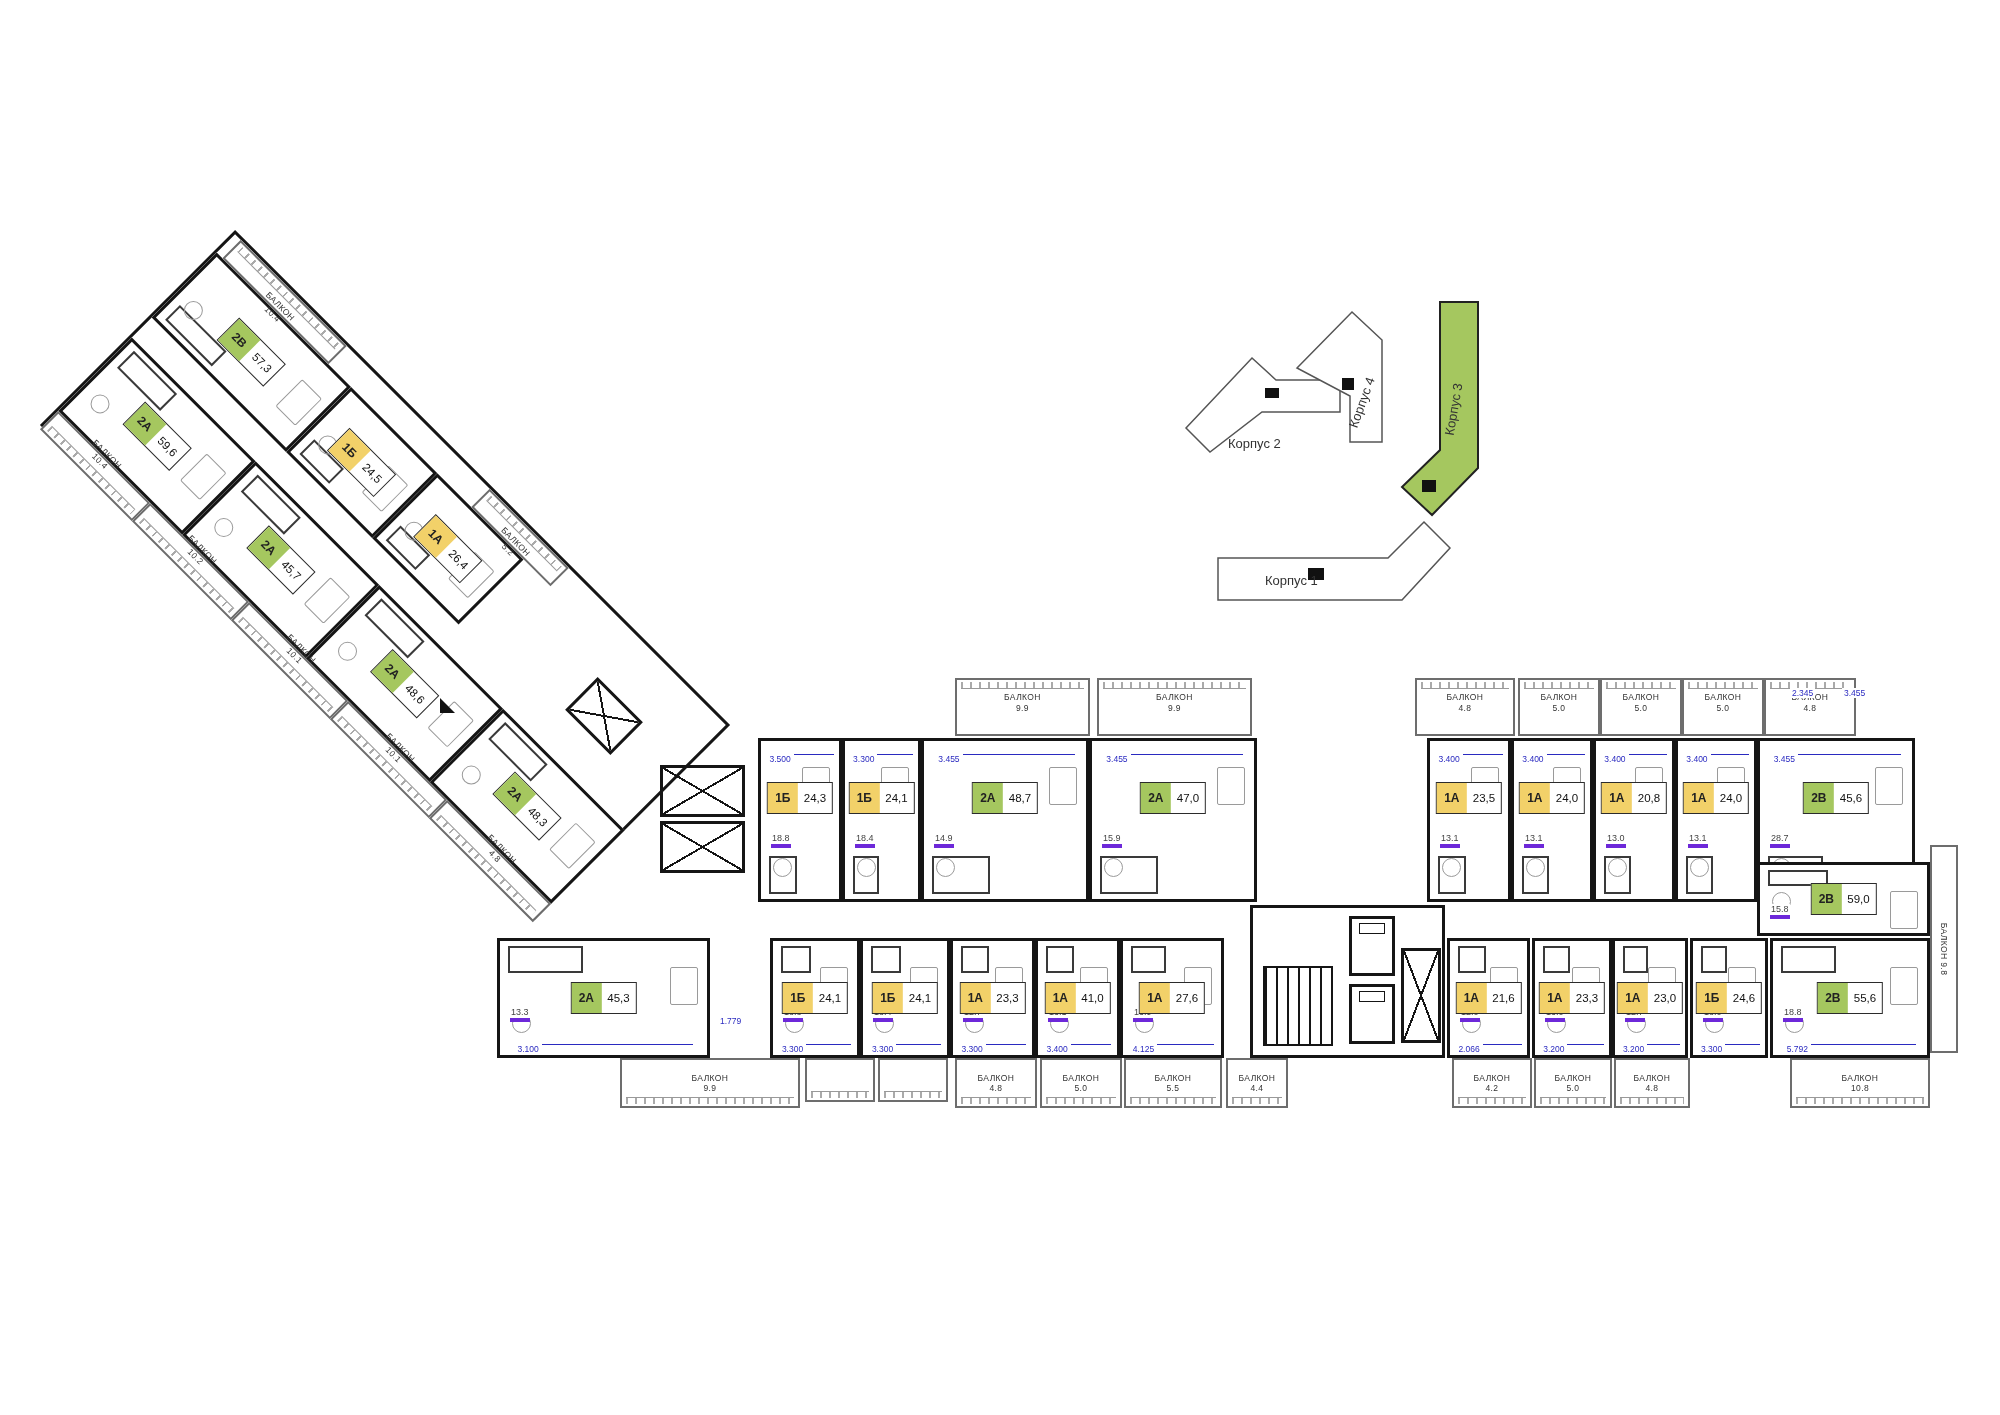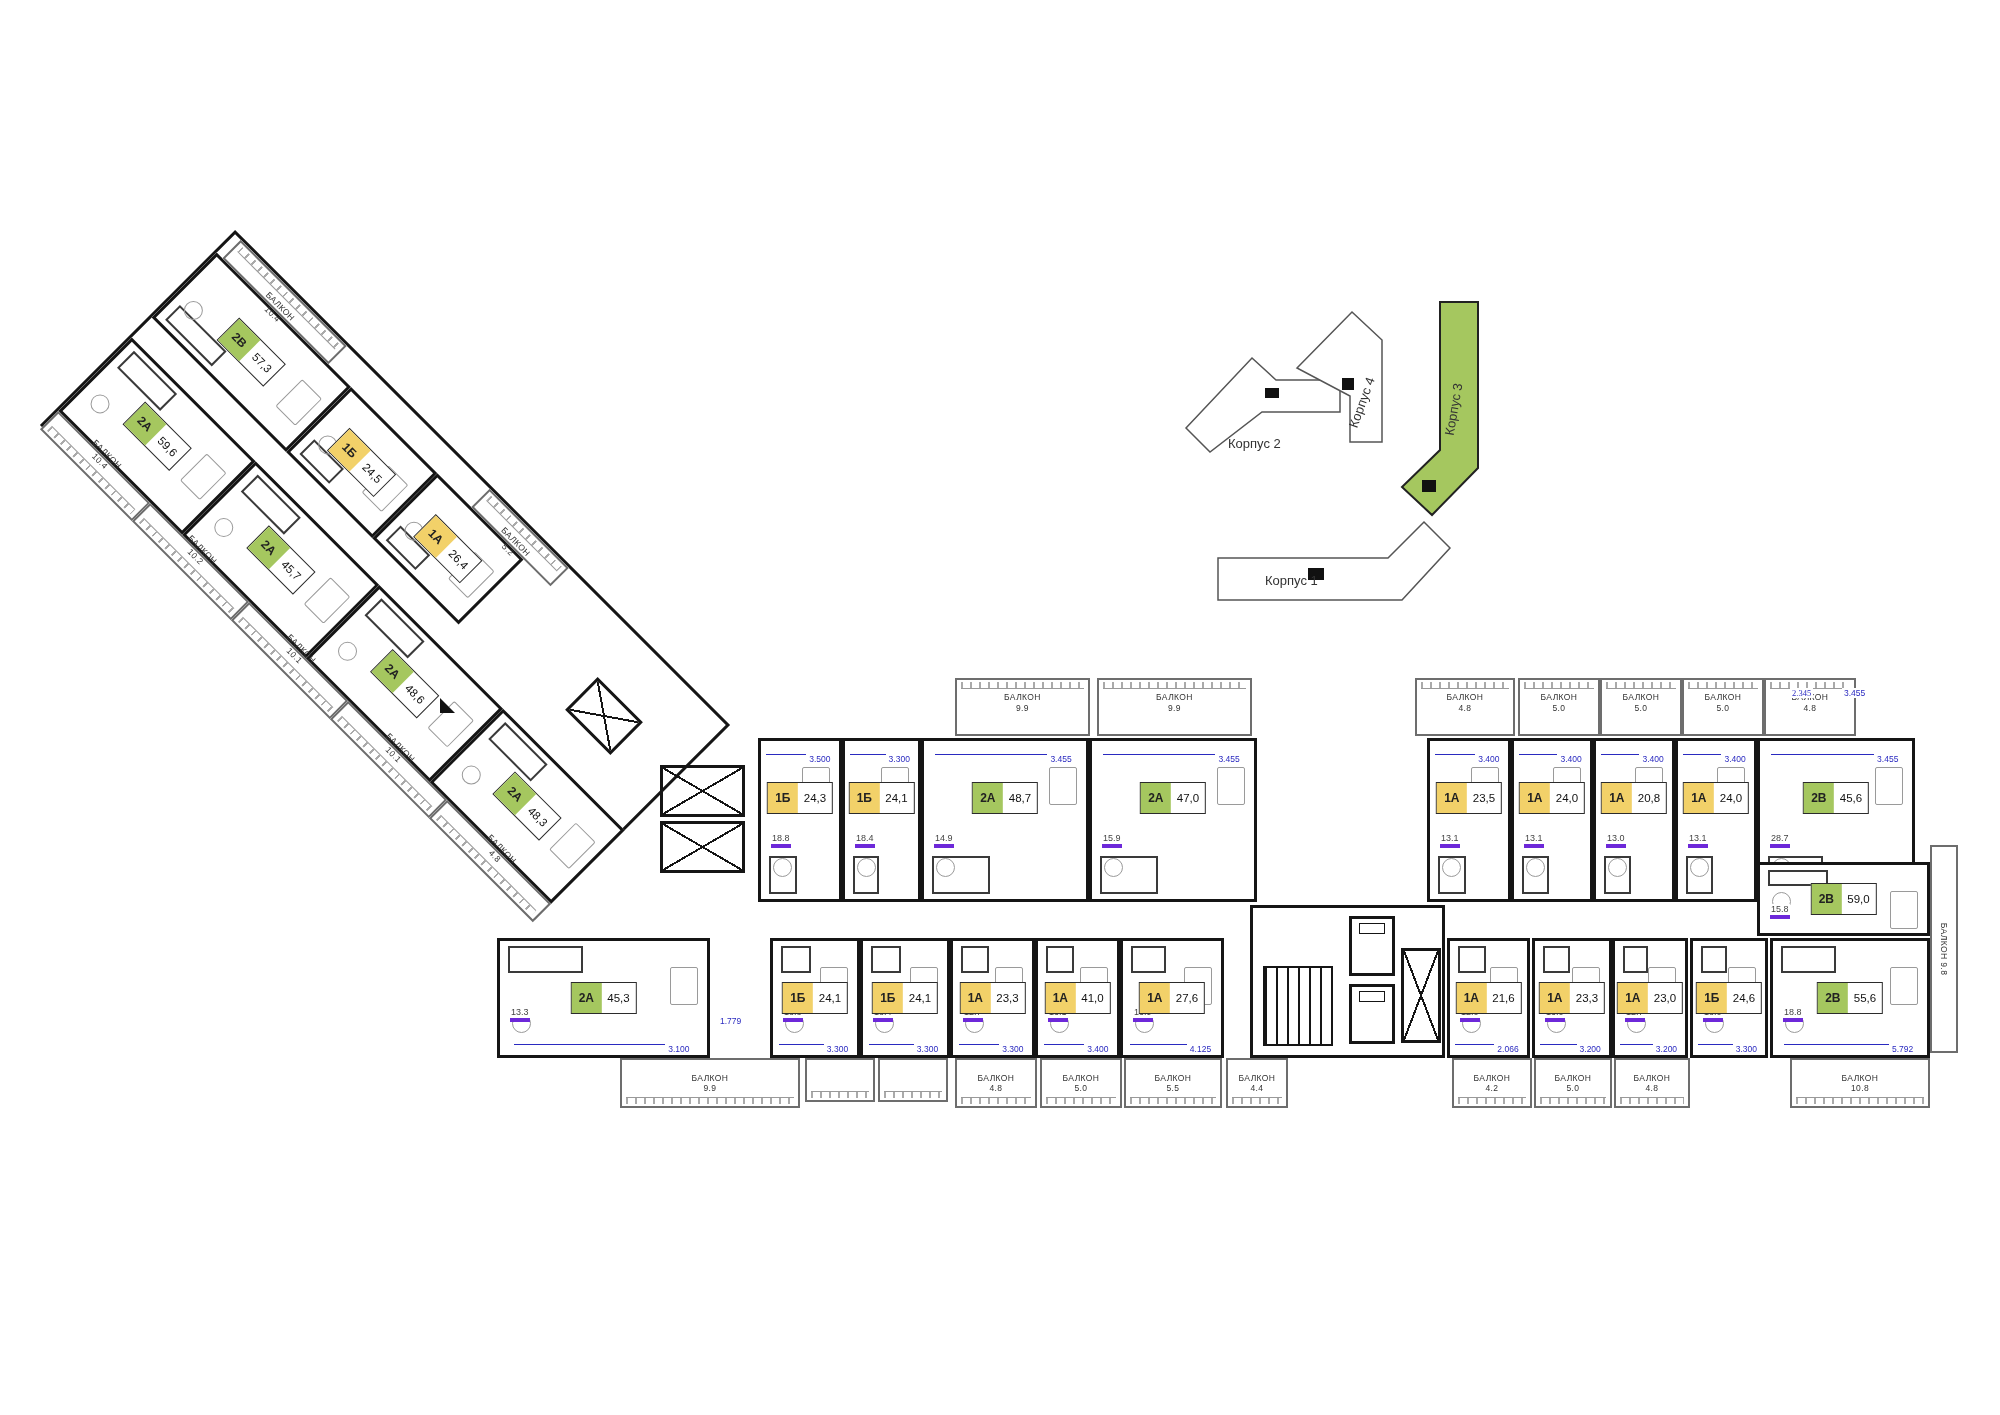--- a/index.html
+++ b/index.html
@@ -15,21 +15,21 @@
   .u-top .wc{bottom:5px;left:8px;width:36%;height:24%;}
   .u-bot .wc{top:5px;left:8px;width:36%;height:24%;}
   .badge{position:absolute;left:50%;transform:translate(-50%,-50%);display:flex;align-items:stretch;height:30px;border:1px solid #2b2b2b;background:#fff;z-index:3;}
   .u-top .badge{top:36%;}
   .u-bot .badge,.u-diag .badge{top:50%;}
   .badge .code{width:30px;display:flex;align-items:center;justify-content:center;font-size:12px;font-weight:bold;color:#222;}
   .code.one{background:var(--one);}
   .code.two{background:var(--two);}
   .badge .val{display:flex;align-items:center;padding:0 6px;font-size:11.5px;color:#111;}
   .room{position:absolute;left:10px;top:58%;font-size:9px;color:#444;border-bottom:4px solid #6d28d9;padding:0 1px 1px;z-index:2;background:#fff;}
-  .dim{position:absolute;left:7%;right:7%;height:12px;text-align:right;z-index:2;}
+  .dim{position:absolute;left:7%;right:7%;height:12px;text-align:left;z-index:2;}
   .dim.top{top:7px;}
   .dim.bot{bottom:5px;}
   .dim .ln{position:absolute;left:0;right:0;top:6px;border-top:1px solid var(--dim);}
   .dim .tx{position:relative;z-index:1;display:inline-block;background:#fff;padding:0 3px;font-size:8.5px;color:var(--dim);}
   .balc{position:absolute;border:2px solid #6d6d6d;background:#fff;box-sizing:border-box;z-index:1;}
   .balc .rail{position:absolute;left:4px;right:4px;height:6px;background:repeating-linear-gradient(90deg,#aaa 0 2px,transparent 2px 9px);}
   .balc .rail.rtop{top:2px;border-bottom:1px solid #999;}
   .balc .rail.rbot{bottom:2px;border-top:1px solid #999;}
   .balc .lbl{position:absolute;left:0;right:0;text-align:center;font-size:8.5px;color:#333;line-height:1.25;letter-spacing:.4px;}
   .balc .lbl.ltop{top:12px;} .balc .lbl.lbot{bottom:12px;}
@@ -491,16 +491,16 @@
       <div class="rail rbot"></div>
     </div>
     <div class="unit u-bot" style="left: 1757px; top: 862px; width: 173px; height: 74px;">
       <div class="wc"></div>
       <span class="room">15.8</span>
       <div class="badge">
         <span class="code two">2В</span>
         <span class="val">59,0</span>
       </div>
     </div>
-    <span class="fdim" style="left: 1790px; top: 688px; font-family: Liberation Serif, serif;">2.345</span>
+    <span class="fdim" style="left: 1790px; top: 688px;">2.345</span>
     <span class="fdim" style="left: 1842px; top: 688px;">3.455</span>
     <span class="fdim" style="left: 718px; top: 1016px;">1.779</span>
   </div>
 
 </body></html>

